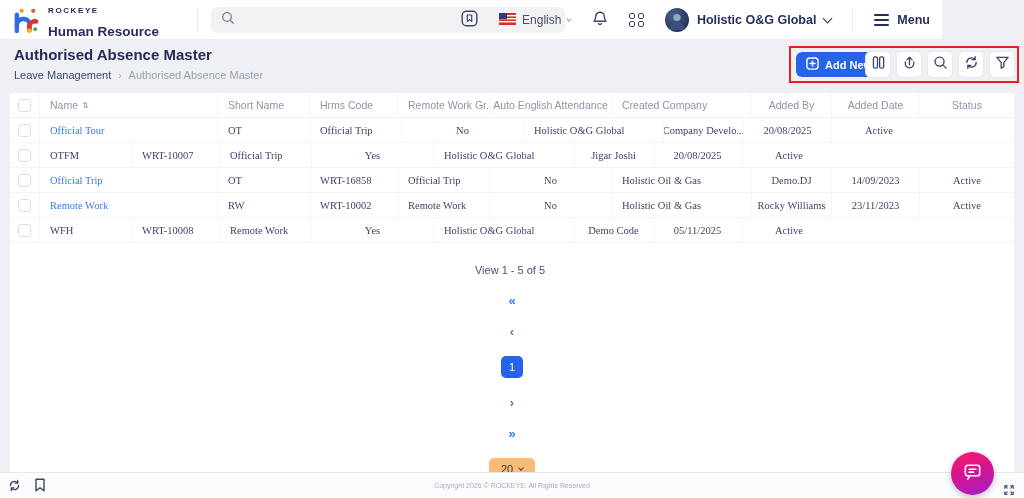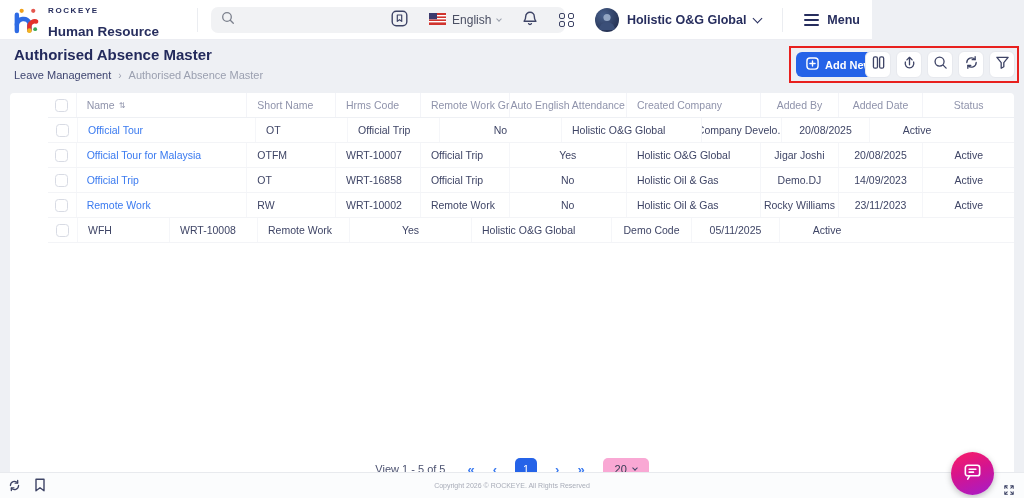--- a/index.html
+++ b/index.html
@@ -1,20 +1,20 @@
 <!DOCTYPE html>
 <html><head>
 <meta charset="utf-8">
 <style>
   * { margin:0; padding:0; box-sizing:border-box; }
   body { font-family:"Liberation Sans","DejaVu Sans",sans-serif; background:#d7d9de; }
   .app { position:relative; width:1024px; height:498px; background:#eef0f4; overflow:hidden; }
 
   
-  .topbar { position:absolute; left:0; top:0; width:872px; height:40px; background:#ffffff; border-bottom:1px solid #ecedf2; z-index:4; }
+  .topbar { position:absolute; left:0; top:0; width:942px; height:40px; background:#ffffff; border-bottom:1px solid #ecedf2; z-index:4; }
   .brand { position:absolute; left:13px; top:6px; display:flex; align-items:center; gap:8px; }
   .brand-text .l1 { font-size:8px; letter-spacing:1.6px; color:#272e5e; font-weight:600; }
   .brand-text .l2 { font-size:13.5px; font-weight:bold; color:#272e5e; margin-top:9px; }
   .tb-divider { position:absolute; left:197px; top:8px; width:1px; height:24px; background:#ebedf1; }
   .searchbar { position:absolute; left:211px; top:7px; width:354px; height:26px; background:#f1f2f4; border-radius:7px; display:flex; align-items:center; padding-left:10px; gap:8px; border:none; }
   .search-ph { font-size:11px; color:#9ca1ad; }
   .tb-right { position:absolute; right:12px; top:0; height:40px; display:flex; align-items:center; gap:21px; }
   .lang { display:flex; align-items:center; gap:6px; cursor:pointer; }
   .lang-label { font-size:12px; color:#4a4f63; }
   .profile { display:flex; align-items:center; gap:8px; cursor:pointer; }
@@ -37,46 +37,46 @@
   .bc-sep { color:#a0a5b5; font-size:10px; }
   .bc-2 { color:#9ba0b0; }
 
   
   .red-annotation { position:absolute; left:789px; top:46px; width:230px; height:37px; border:2px solid #e8201e; z-index:6; pointer-events:none; }
   .btn-primary { position:absolute; left:796px; top:52px; height:25px; background:#2563e8; color:#fff; border:none; border-radius:6px; display:flex; align-items:center; gap:6px; padding:0 10px; font-size:11px; font-weight:600; font-family:inherit; cursor:pointer; }
   .icon-btns { position:absolute; left:865px; top:51px; display:flex; gap:5px; }
   .icon-btn { width:26px; height:27px; background:#fff; border:1px solid #e7e9ee; border-radius:6px; display:flex; align-items:center; justify-content:center; cursor:pointer; }
 
   
-  .card { position:absolute; left:10px; top:93px; width:1004px; height:398px; background:#ffffff; border-radius:4px;padding-left:38px; }
+  .card { position:absolute; left:10px; top:93px; width:1004px; height:398px; background:#ffffff; border-radius:4px; }
   .thead { display:flex; height:25px; border-bottom:1px solid #eef0f4; }
   .th { display:flex; align-items:center; font-size:10.5px; color:#8f93ab; border-right:1px solid #f3f4f8; padding:0 10px; white-space:nowrap; overflow:hidden; }
-  .tr { display:flex; height:25px; border-bottom:1px solid #f3f4f7; }
+  .tr { display:flex; height:25px; border-bottom:1px solid #f3f4f7;font-family:Liberation Serif, serif; }
   .td { display:flex; align-items:center; font-size:10.5px; color:#3f4566; border-right:1px solid #f5f6f9; padding:0 10px; white-space:nowrap; overflow:hidden; }
   .th:last-child, .td:last-child { border-right:none; }
   .col-0 { width:30px; justify-content:center; padding:0; }
   .col-1 { width:178px; }
   .col-2 { width:92px; }
   .col-3 { width:88px; }
   .col-4 { width:92px; }
   .col-5 { width:122px; justify-content:center; }
   .col-6 { width:140px; }
   .col-7 { width:80px; justify-content:center; }
   .col-8 { width:88px; justify-content:center; }
   .col-9 { width:94px; justify-content:center; }
   .checkbox { width:13px; height:13px; border:1.5px solid #d8dbe4; border-radius:3.5px; background:#fff; cursor:pointer; }
   .link { color:#3a7af0; cursor:pointer; }
   .sort { font-size:8px; margin-left:4px; color:#8f93ab; }
 
   
-  .pagination { position:absolute; left:0; bottom:11px; width:100%; display:flex; align-items:center; justify-content:center; gap:18px; }
+  .pagination { position:absolute; left:0; bottom:11px; width:100%; display:flex; align-items:center; justify-content:center; gap:18px;flex-direction:column; }
   .pg-summary { font-size:11px; color:#4c5270; margin-right:4px; }
   .pg-nav { font-size:13px; color:#3a7af0; font-weight:bold; cursor:pointer; line-height:1; }
   .pg-current { width:22px; height:22px; background:#2563e8; color:#fff; border-radius:5px; display:flex; align-items:center; justify-content:center; font-size:11px; cursor:pointer; }
-  .pg-size { height:22px; min-width:46px; background:#f9a8d4; border-radius:5px; display:flex; align-items:center; justify-content:center; gap:6px; font-size:11px; color:#333a52; padding:0 8px; cursor:pointer; }
+  .pg-size { height:22px; min-width:46px; background:#fdba74; border-radius:5px; display:flex; align-items:center; justify-content:center; gap:6px; font-size:11px; color:#333a52; padding:0 8px; cursor:pointer; }
   .chev.tiny { width:4px; height:4px; border-color:#3f4566; border-width:1.3px; margin-top:-3px; }
 
   
   .footer { position:absolute; left:0; top:472px; width:1024px; height:26px; background:#fbfcfd; border-top:1px solid #e8eaee; }
   .footer-left { position:absolute; left:8px; top:5px; display:flex; gap:13px; align-items:center; }
   .copyright { position:absolute; left:0; top:9px; width:100%; text-align:center; font-size:7px; color:#a8acb8; }
   .fullscreen { position:absolute; right:10px; top:8px; cursor:pointer; }
   .chat-fab { position:absolute; left:951px; top:452px; width:43px; height:43px; border-radius:50%; background:linear-gradient(160deg,#ee1a72 15%,#d5148f 45%,#a81cc5 95%); z-index:7; display:flex; align-items:center; justify-content:center; cursor:pointer; box-shadow:0 2px 6px rgba(0,0,0,.25); }
 </style>
 </head>
@@ -247,23 +247,20 @@
           <div class="td col-5">No</div>
           <div class="td col-6">Holistic O&amp;G Global</div>
           <div class="td col-7">Company Develo...</div>
           <div class="td col-8">20/08/2025</div>
           <div class="td col-9">Active</div>
         </div>
         <div class="tr">
           <div class="td col-0">
             <span class="checkbox"></span>
           </div>
-          <div class="td col-1">
-            <span class="link">Official Tour for Malaysia</span>
-          </div>
           <div class="td col-2">OTFM</div>
           <div class="td col-3">WRT-10007</div>
           <div class="td col-4">Official Trip</div>
           <div class="td col-5">Yes</div>
           <div class="td col-6">Holistic O&amp;G Global</div>
           <div class="td col-7">Jigar Joshi</div>
           <div class="td col-8">20/08/2025</div>
           <div class="td col-9">Active</div>
         </div>
         <div class="tr">

